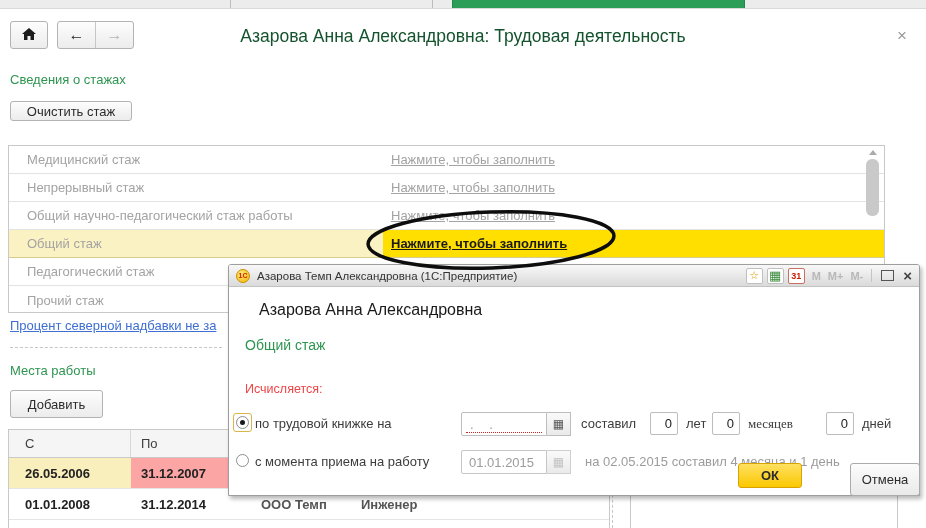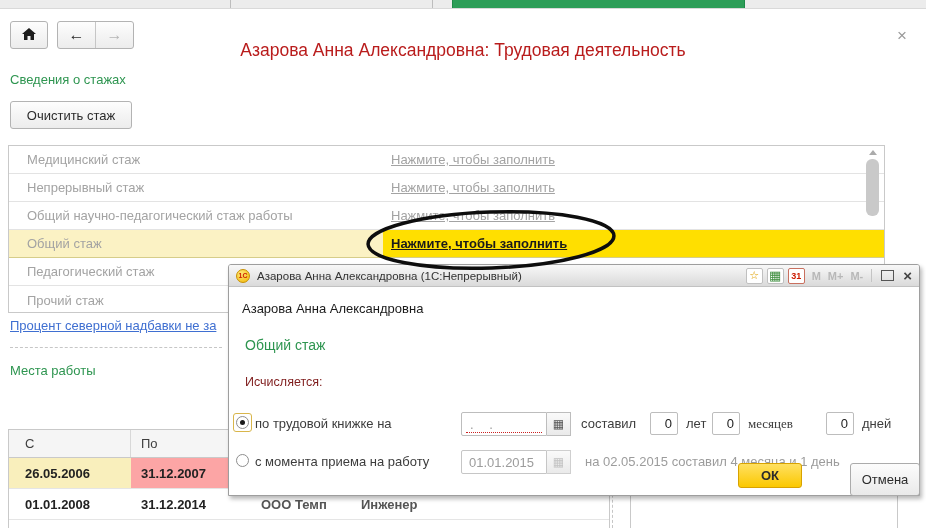--- a/index.html
+++ b/index.html
@@ -15,21 +15,21 @@
   
   .btn{display:flex;align-items:center;justify-content:center;
        background:linear-gradient(#FDFDFD,#ECECEC);border:1px solid #B3B3B3;border-radius:3px;
        font-size:13px;color:#2b2b2b;box-sizing:border-box;cursor:default;}
   .navgroup{left:57px;top:21px;width:77px;height:28px;display:flex;padding:0;}
   .navhalf{flex:1;display:flex;align-items:center;justify-content:center;font-size:16px;font-weight:bold;}
   .navsep{width:1px;background:#C6C6C6;height:100%;}
   .fwd{color:#B5B5B5;}
   .back{color:#2b2b2b;}
 
-  .page-title{left:0;top:40px;width:926px;text-align:center;font-size:17.5px;color:#b91c1c;}
+  .page-title{left:0;top:26px;width:926px;text-align:center;font-size:17.5px;color:#14532d;}
   .win-close{left:897px;top:26px;font-size:17px;color:#9A9A9A;}
 
   .green-label{color:#2E9550;font-size:13px;}
   .blue-link{color:#3F6FD1;font-size:13px;text-decoration:underline;white-space:nowrap;}
 
   
   .st-table{left:8px;top:145px;width:877px;height:168px;border:1px solid #C9C9C9;background:#fff;box-sizing:border-box;}
   .st-row{display:flex;height:28px;align-items:center;border-bottom:1px solid #E3E3E3;box-sizing:border-box;}
   .st-row:last-child{border-bottom:none;}
   .st-label{width:356px;padding-left:18px;font-size:13px;color:#A3A3A3;white-space:nowrap;}
@@ -78,23 +78,23 @@
   .tb-icon{width:17px;height:16px;display:flex;align-items:center;justify-content:center;margin-left:4px;font-size:11px;box-sizing:border-box;}
   .tb-box{border:1px solid #C0C0C0;background:#fff;border-radius:2px;}
   .star{color:#DFA000;font-size:11px;}
   .calc{color:#3C8C3C;font-size:13px;}
   .cal31{color:#CC1A00;font-size:9px;font-weight:bold;border:1px solid #C9705F;background:#fff;border-radius:2px;}
   .mem{color:#B8B8B8;font-size:11px;font-weight:bold;margin-left:7px;}
   .tb-sep{width:1px;height:13px;background:#C4C4C4;margin-left:8px;}
   .dlg-max{width:11px;height:9px;border:1.5px solid #555;margin-left:9px;}
   .dlg-x{color:#444;font-size:15px;font-weight:bold;margin-left:9px;line-height:1;}
 
-  .dlg-header{left:13px;top:36px;font-size:13px;color:#1a1a1a;}
+  .dlg-header{left:30px;top:36px;font-size:16px;color:#1a1a1a;}
   .dlg-green{left:16px;top:72px;font-size:14px;color:#2E9550;}
-  .dlg-calc-label{left:16px;top:110px;font-size:12.5px;color:#7f1d1d;}
+  .dlg-calc-label{left:16px;top:117px;font-size:12.5px;color:#ef4444;}
 
   .opt-row{left:0;width:692px;height:26px;margin-top:24px;}
   .radio{width:13px;height:13px;border:1px solid #8E8E8E;border-radius:50%;background:#fff;box-sizing:border-box;}
   .radio.checked::after{content:"";display:block;width:5px;height:5px;margin:3px;background:#1a1a1a;border-radius:50%;}
   .focus-ring{left:4px;top:2px;border:1px solid #D9B64B;border-radius:3px;padding:2px;}
   .opt-label{font-size:13px;color:#3C3C3C;white-space:nowrap;}
 
   .date-input{width:86px;height:24px;border:1px solid #BDBDBD;border-radius:2px 0 0 2px;background:#fff;box-sizing:border-box;position:relative;font-size:13px;}
   .date-mask{position:absolute;left:8px;top:4px;color:#9E9E9E;letter-spacing:6px;}
   .redline{position:absolute;left:4px;right:4px;bottom:2px;border-bottom:1px dotted #CC2222;}
@@ -139,21 +139,21 @@
       </div>
     <div class="navsep"></div>
     <div class="navhalf fwd">
         <span>→</span>
       </div>
   </div>
   <div class="abs page-title">Азарова Анна Александровна: Трудовая деятельность</div>
   <div class="abs win-close">×</div>
 
   <div class="abs green-label" style="left:10px;top:72px;">Сведения о стажах</div>
-  <div class="abs btn" style="left:10px;top:101px;width:122px;height:28px;">Очистить стаж</div>
+  <div class="abs btn" style="left:10px;top:101px;width:122px;height:20px;">Очистить стаж</div>
 
   <div class="abs st-table">
     <div class="st-row">
       <div class="st-label">Медицинский стаж</div>
       <div class="st-linkcell">
           <span class="fill-link">Нажмите, чтобы заполнить</span>
         </div>
     </div>
     <div class="st-row">
       <div class="st-label">Непрерывный стаж</div>
@@ -182,20 +182,21 @@
       <div class="st-linkcell"></div>
     </div>
   </div>
   <div class="abs scroll-up"></div>
   <div class="abs scroll-thumb"></div>
 
   <div class="abs blue-link" style="left:10px;top:318px;">Процент северной надбавки не за</div>
   <div class="abs dashed-sep"></div>
 
   <div class="abs green-label" style="left:10px;top:363px;">Места работы</div>
+  <div class="abs btn" style="left:10px;top:390px;width:93px;height:28px;">Добавить</div>
 
   <div class="abs wp-table">
     <div class="wp-hrow">
       <div class="wp-hcell c1">С</div>
       <div class="wp-hcell c2">По</div>
       <div class="wp-hcell c3"></div>
       <div class="wp-hcell c4"></div>
     </div>
     <div class="wp-row sel">
       <div class="wp-cell c1">26.05.2006</div>
@@ -210,21 +211,21 @@
       <div class="wp-cell c4 muted">Инженер</div>
     </div>
   </div>
   <div class="abs vsplit-dashed"></div>
   <div class="abs vsplit1"></div>
   <div class="abs vsplit2"></div>
 
   <div class="abs dialog">
     <div class="dlg-titlebar">
       <div class="dlg-logo">1С</div>
-      <div class="dlg-title">Азарова Анна Александровна  (1С:Непрерывный)</div>
+      <div class="dlg-title">Азарова Темп Александровна  (1С:Предприятие)</div>
       <div class="dlg-spacer"></div>
       <div class="tb-icon tb-box star">☆</div>
       <div class="tb-icon tb-box calc">▦</div>
       <div class="tb-icon cal31">31</div>
       <div class="mem">M</div>
       <div class="mem">M+</div>
       <div class="mem">M-</div>
       <div class="tb-sep"></div>
       <div class="dlg-max"></div>
       <div class="dlg-x">×</div>

